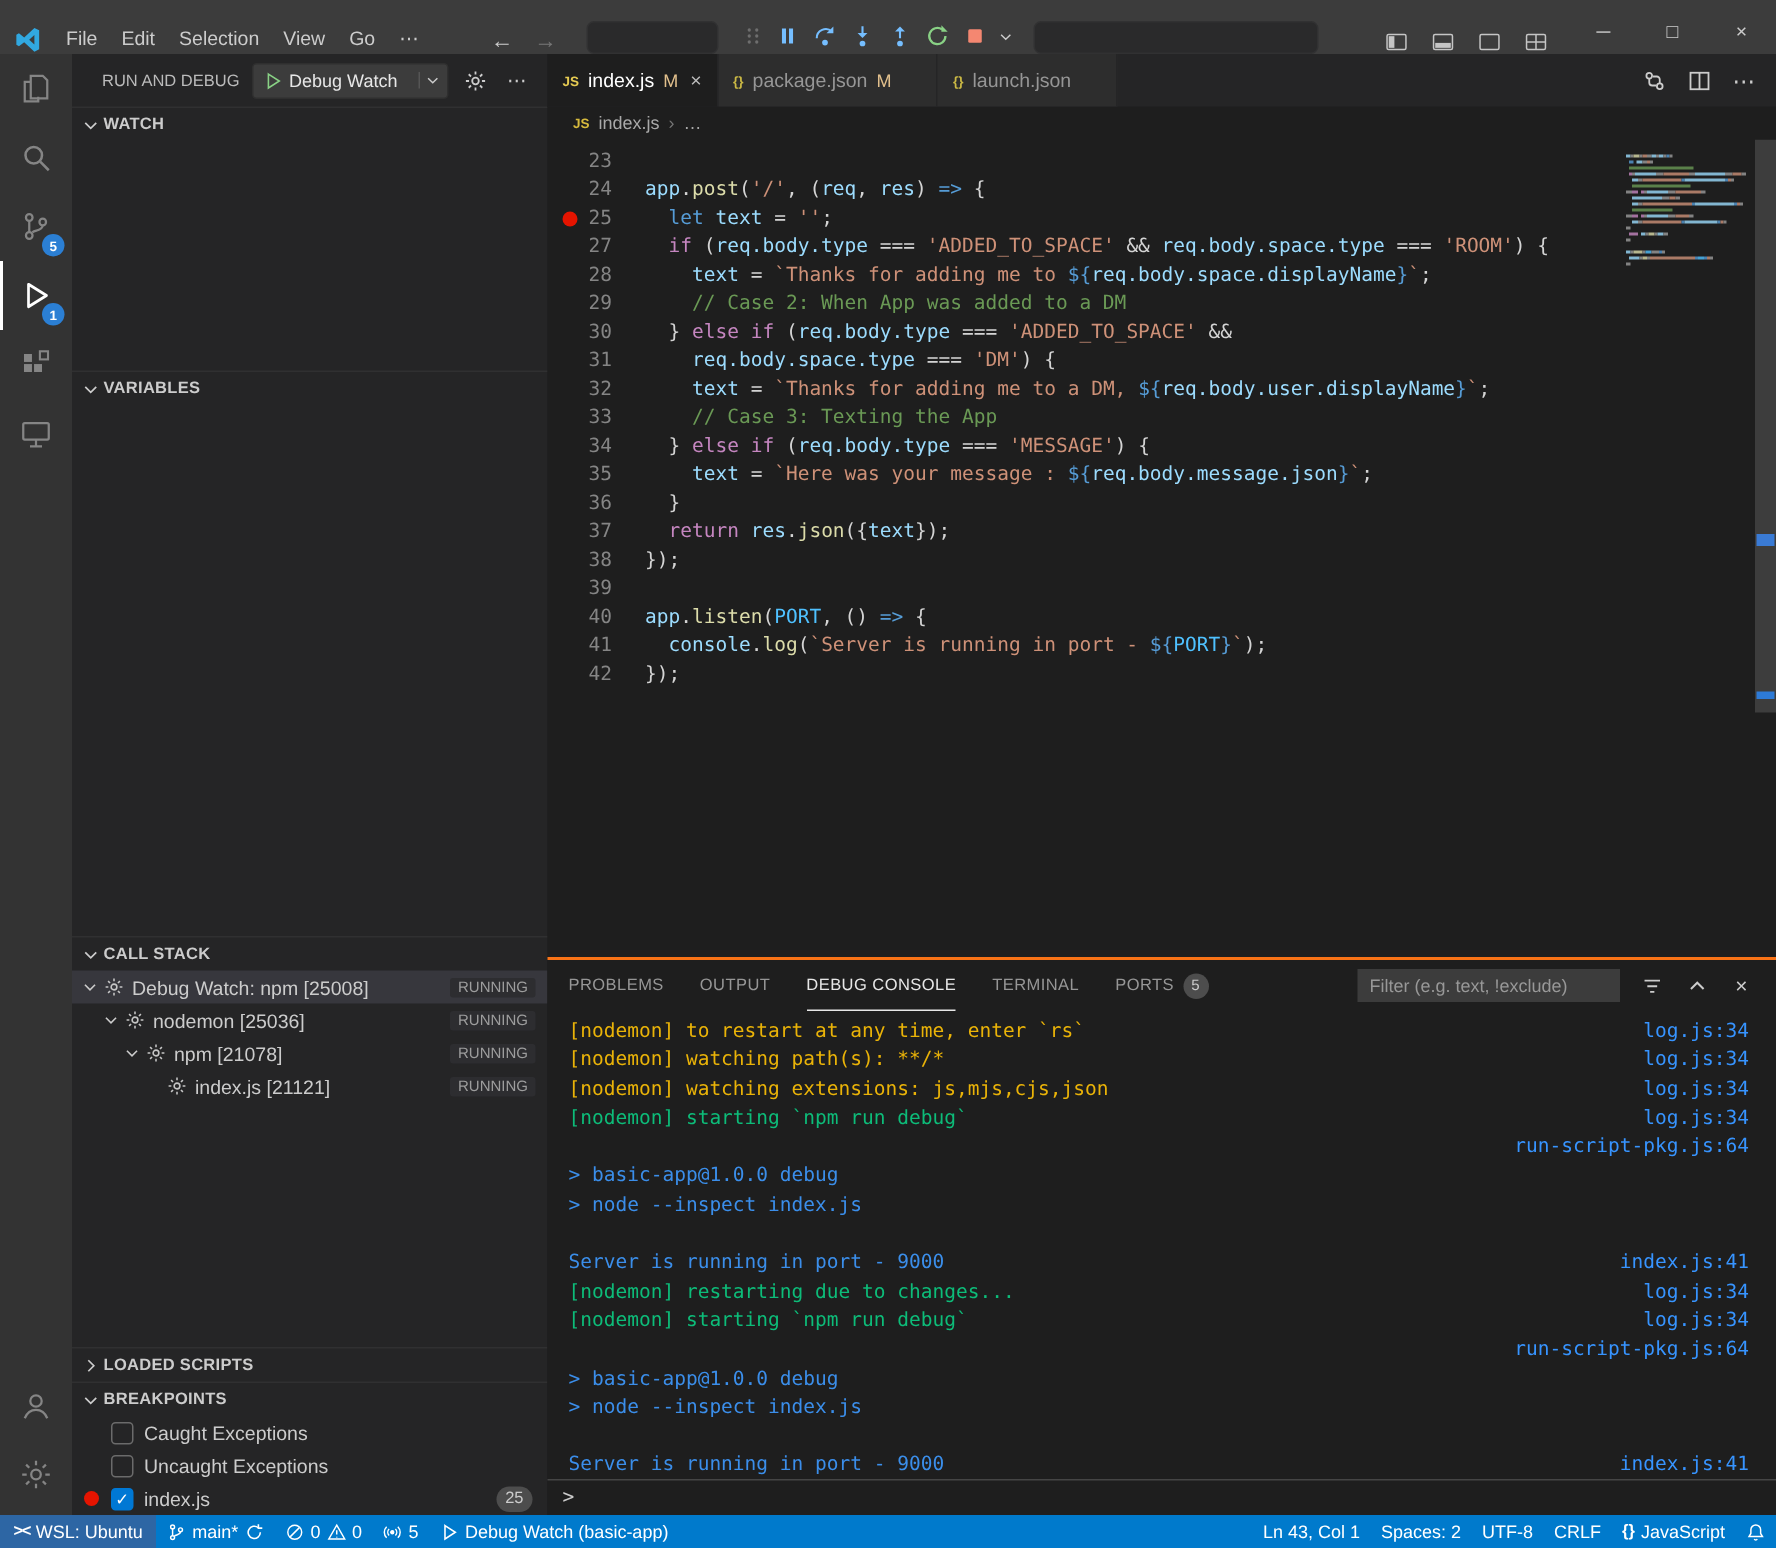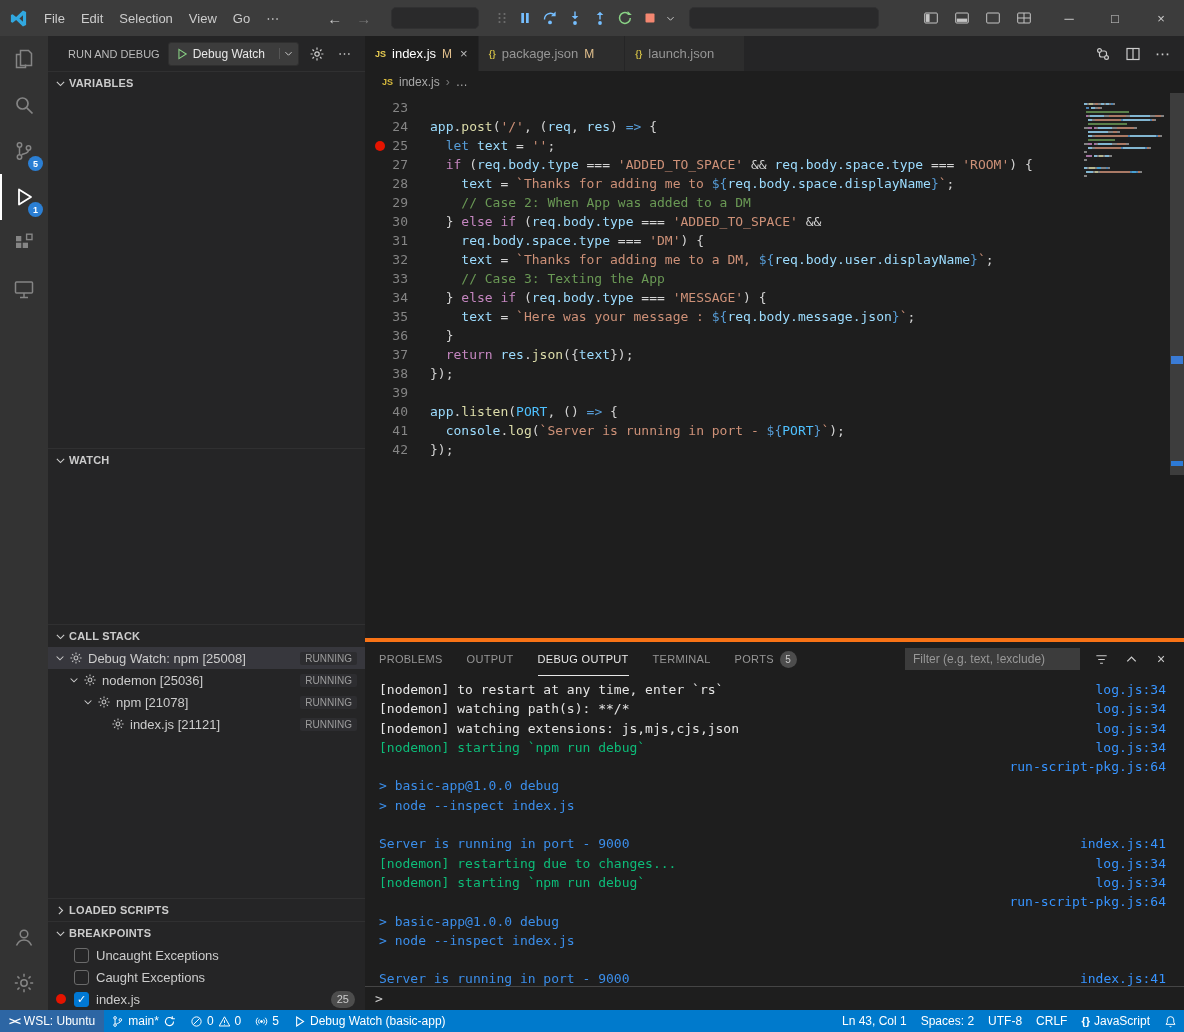--- a/index.html
+++ b/index.html
@@ -2,21 +2,21 @@
 <html><head>
 <meta charset="utf-8">
 <style>
   *{margin:0;padding:0;box-sizing:border-box}
   html,body{width:1184px;height:1032px;overflow:hidden}
   body{background:#1E1E1E;color:#CCCCCC;font-family:"Liberation Sans",sans-serif;font-size:13px;display:flex;flex-direction:column}
   .icon{display:inline-flex;align-items:center;justify-content:center}
   .icon svg{width:16px;height:16px;display:block}
 
   
-  .titlebar{height:36px;flex:none;background:#3C3C3C;display:flex;align-items:center;color:#CCCCCC}
+  .titlebar{height:36px;flex:none;background:#3C3C3C;display:flex;align-items:flex-end;color:#CCCCCC}
   .logo{width:36px;display:flex;justify-content:center}
   .logo svg{width:19px;height:19px}
   .menus{display:flex}
   .menu-item{padding:3px 8px;font-size:13px;border-radius:4px}
   .nav-arrows{display:flex;gap:14px;margin-left:40px;font-size:15px;color:#CCCCCC}
   .dim{color:#777}
   .cc-box{height:22px;background:#2A2A2B;border:1px solid #313132;border-radius:5px}
   .cc-small{width:88px;margin-left:20px}
   .cc-large{width:190px;margin-left:10px}
   .debug-toolbar{display:flex;align-items:center;gap:3px;margin-left:12px;padding:1px 3px;border-radius:4px}
@@ -103,34 +103,34 @@
   .tk-f{color:#DCDCAA}.tk-str{color:#CE9178}.tk-c{color:#6A9955}.tk-cn{color:#4FC1FF}.tk-te{color:#569CD6}
   .minimap{position:absolute;top:6px;right:16px;width:84px;opacity:.8}
   .mm-row{display:flex;height:2px;margin-bottom:2px}
   .mm-tok{height:2px}
   .v-scrollbar{position:absolute;top:0;right:0;width:14px;height:100%}
   .v-thumb{position:absolute;top:0;right:0;width:14px;height:382px;background:rgba(121,121,121,.35)}
   .deco-a{position:absolute;right:1px;top:263px;width:12px;height:8px;background:#3A7BD5}
   .deco-b{position:absolute;right:1px;top:368px;width:12px;height:5px;background:#2D7AD6}
 
   
-  .panel{height:372px;flex:none;border-top:4px solid #f97316;display:flex;flex-direction:column;background:#1E1E1E}
+  .panel{height:372px;flex:none;border-top:2px solid #f97316;display:flex;flex-direction:column;background:#1E1E1E}
   .panel-tabbar{height:34px;flex:none;display:flex;align-items:center;padding:0 14px}
   .ptab{margin-right:24px;font-size:11px;color:#969696;height:100%;display:flex;align-items:center;gap:6px;letter-spacing:.3px}
   .ptab.active{color:#E7E7E7;box-shadow:inset 0 -1px 0 #E7E7E7}
   .ptab-badge{background:#4D4D4D;color:#CCC;border-radius:9px;min-width:17px;height:17px;font-size:10px;display:flex;align-items:center;justify-content:center;padding:0 5px}
   .panel-right{margin-left:auto;display:flex;align-items:center;gap:12px}
   .filter-input{width:175px;height:22px;background:#3C3C3C;border:none;outline:none;color:#CCC;font-size:12px;padding:0 8px;font-family:"Liberation Sans",sans-serif}
   .filter-input::placeholder{color:#989898}
   .panel-act{width:18px;height:18px;color:#CCC;display:flex;align-items:center;justify-content:center}
   .panel-act svg{width:15px;height:15px}
   .panel-act.x{font-size:14px}
   .console{flex:1;min-height:0;overflow:hidden;padding-top:4px;font-family:"DejaVu Sans Mono","Liberation Mono",monospace;font-size:13px}
   .con-row{display:flex;height:19.3px;line-height:19.3px;padding:0 18px 0 14px;white-space:pre}
-  .cl-y{color:#e5e5e5}.cl-g{color:#0DBC79}.cl-b{color:#3B8EEA}.cl-plain{color:#CCCCCC}
+  .cl-y{color:#eab308}.cl-g{color:#0DBC79}.cl-b{color:#3B8EEA}.cl-plain{color:#CCCCCC}
   .con-link{margin-left:auto;color:#3794FF;cursor:pointer}
   .con-input{height:24px;flex:none;border-top:1px solid #454545;display:flex;align-items:center;padding:0 10px;font-family:"DejaVu Sans Mono","Liberation Mono",monospace;font-size:13px;color:#CCCCCC}
   .con-prompt{margin-right:6px;color:#CCCCCC}
 
   
   .statusbar{height:22px;flex:none;background:#007ACC;display:flex;align-items:center;color:#FFFFFF;font-size:12px}
   .sb-item{display:flex;align-items:center;gap:4px;padding:0 7px;height:100%;white-space:nowrap}
   .sb-item svg{width:13px;height:13px}
   .sb-remote{background:#2D66A4;padding:0 9px;font-weight:400}
   .remote-glyph{font-weight:700;font-size:11px;letter-spacing:-1px}
@@ -336,35 +336,35 @@
       <span class="sb-icon-btn">⋯</span>
     </div>
 
     <div class="section">
       <div class="section-header">
         <span class="sec-chev icon">
             <svg viewBox="0 0 16 16" fill="none" stroke="currentColor" stroke-width="1.4">
               <path d="M3.5 6 8 10.5 12.5 6"></path>
             </svg>
           </span>
-        <span>VARIABLES</span>
-      </div>
-      <div class="body-variables"></div>
+        <span>WATCH</span>
+      </div>
+      <div class="body-watch"></div>
     </div>
 
     <div class="section">
       <div class="section-header">
         <span class="sec-chev icon">
             <svg viewBox="0 0 16 16" fill="none" stroke="currentColor" stroke-width="1.4">
               <path d="M3.5 6 8 10.5 12.5 6"></path>
             </svg>
           </span>
-        <span>WATCH</span>
-      </div>
-      <div class="body-watch"></div>
+        <span>VARIABLES</span>
+      </div>
+      <div class="body-variables"></div>
     </div>
 
     <div class="section section-callstack">
       <div class="section-header">
         <span class="sec-chev icon">
             <svg viewBox="0 0 16 16" fill="none" stroke="currentColor" stroke-width="1.4">
               <path d="M3.5 6 8 10.5 12.5 6"></path>
             </svg>
           </span>
         <span>CALL STACK</span>
@@ -445,25 +445,25 @@
         <span class="sec-chev icon">
             <svg viewBox="0 0 16 16" fill="none" stroke="currentColor" stroke-width="1.4">
               <path d="M3.5 6 8 10.5 12.5 6"></path>
             </svg>
           </span>
         <span>BREAKPOINTS</span>
       </div>
       <div id="bplist">
           <div class="bp-row">
             <span class="checkbox"></span>
-            <span>Uncaught Exceptions</span>
+            <span>Caught Exceptions</span>
           </div>
           <div class="bp-row">
             <span class="checkbox"></span>
-            <span>Caught Exceptions</span>
+            <span>Uncaught Exceptions</span>
           </div>
           <div class="bp-row">
             <span class="bp-dot"></span>
             <span class="checkbox checked">✓</span>
             <span>index.js</span>
             <span class="bp-badge">25</span>
           </div>
         </div>
     </div>
   </div>
@@ -800,21 +800,21 @@
     <div class="panel">
       <div class="panel-tabbar">
         <div id="ptabs" style="display:flex;height:100%">
             <div class="ptab">
               <span>PROBLEMS</span>
             </div>
             <div class="ptab">
               <span>OUTPUT</span>
             </div>
             <div class="ptab active">
-              <span>DEBUG OUTPUT</span>
+              <span>DEBUG CONSOLE</span>
             </div>
             <div class="ptab">
               <span>TERMINAL</span>
             </div>
             <div class="ptab">
               <span>PORTS</span>
               <span class="ptab-badge">5</span>
             </div>
           </div>
         <div class="panel-right">

